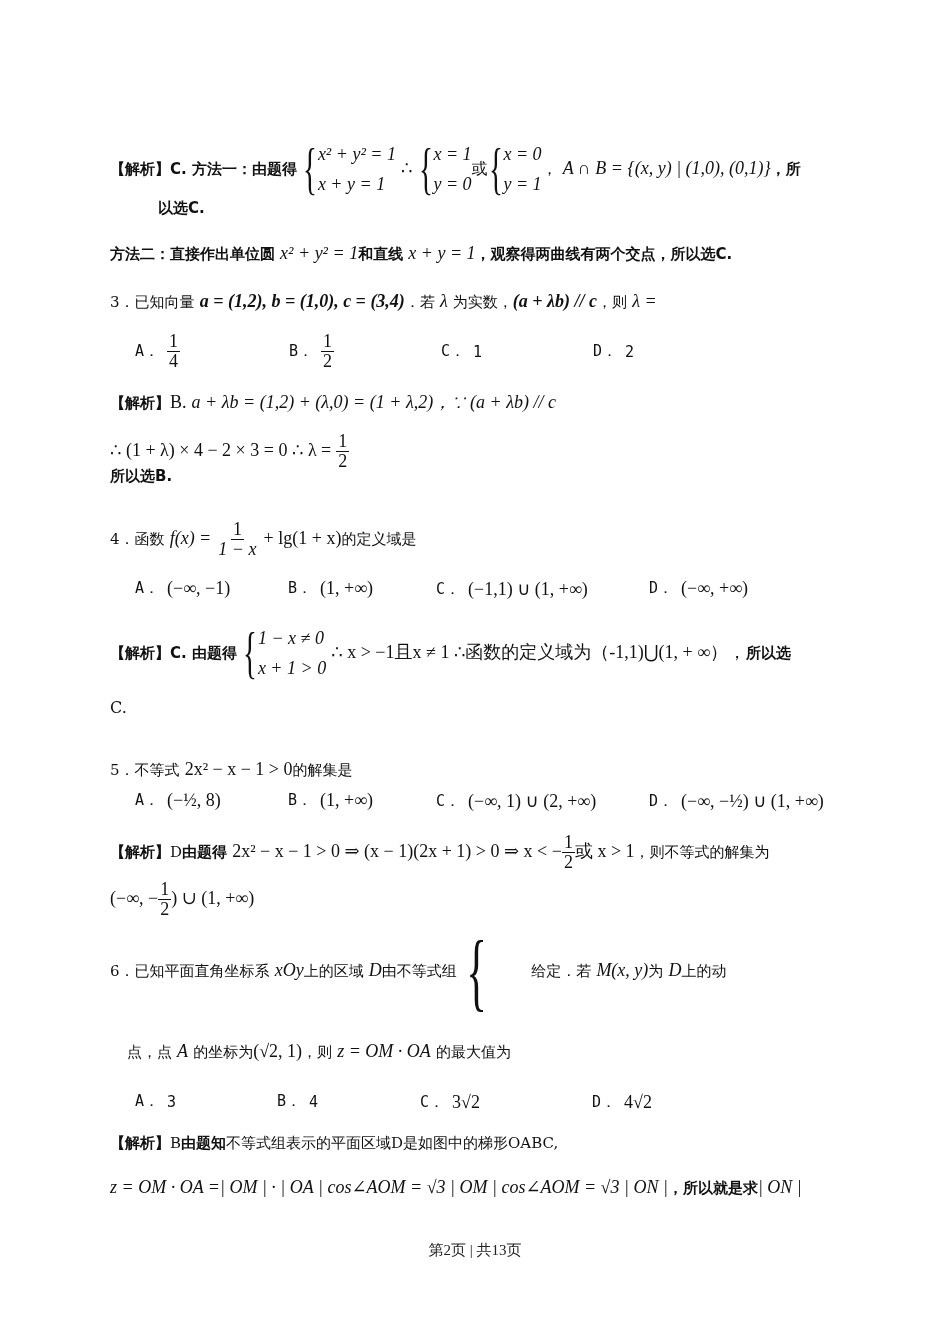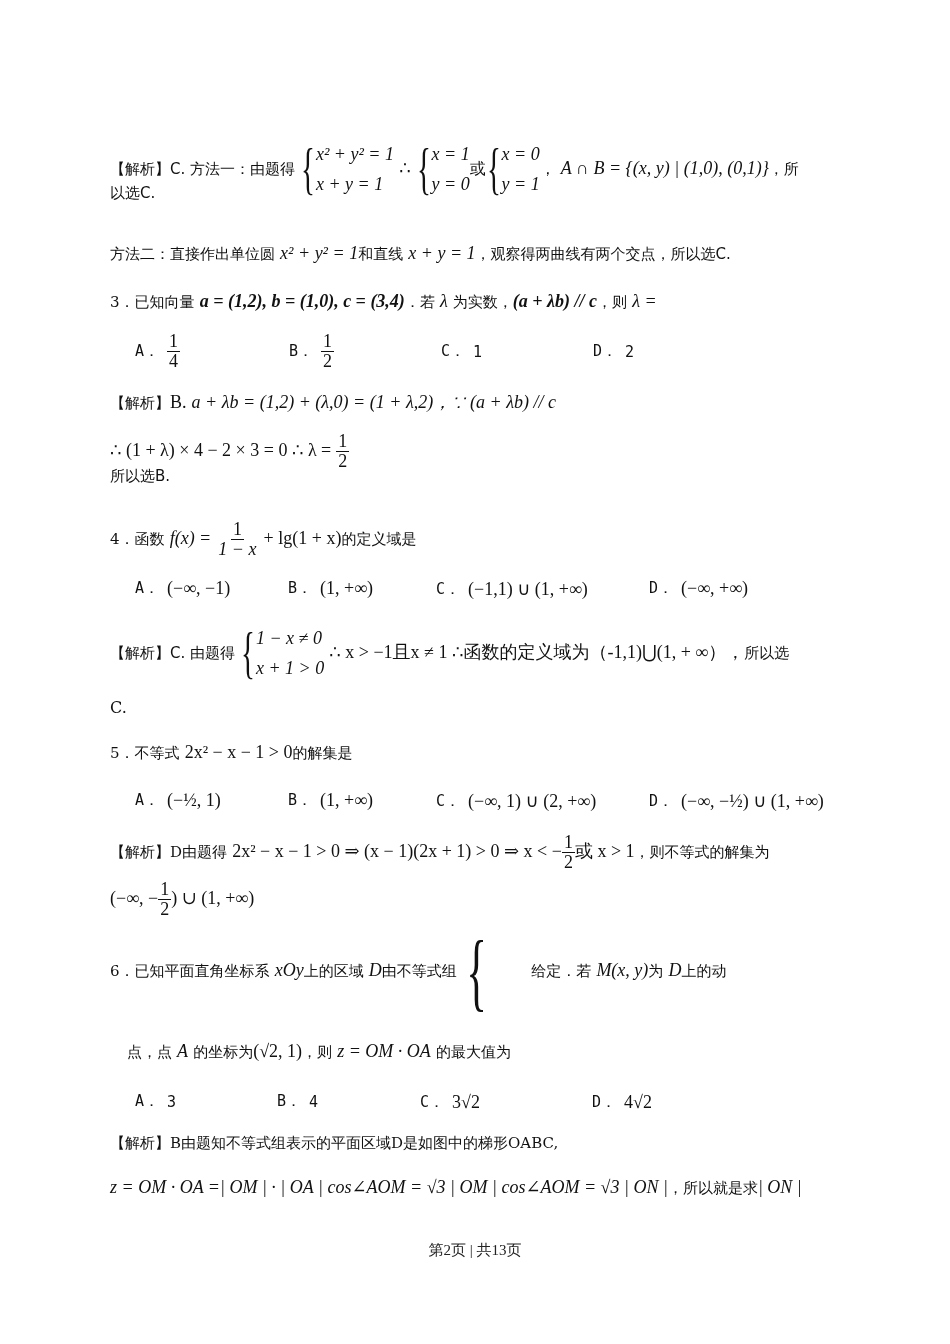--- a/index.html
+++ b/index.html
@@ -1,19 +1,19 @@
 <!DOCTYPE html>
 <html><head>
 <meta charset="utf-8">
 <style>
   html, body { margin:0; padding:0; background:#ffffff; }
   body { width:950px; height:1344px; position:relative; overflow:hidden;
          font-family:"DejaVu Serif","Liberation Serif",serif; color:#111; font-size:16px; }
   .ln { position:absolute; left:110px; white-space:nowrap; line-height:1; }
-  .b { font-weight:normal; font-family:"DejaVu Sans","Liberation Sans",sans-serif; font-size:15px; }
+  .b { font-weight:bold; font-family:"DejaVu Sans","Liberation Sans",sans-serif; font-size:15px; }
   .m { font-family:"Liberation Serif","DejaVu Serif",serif; font-size:18px; }
   .mi { font-style:italic; }
   .bv { font-weight:bold; font-style:italic; }
   .small { font-size:15px; }
   .sys { display:inline-flex; align-items:center; vertical-align:middle; }
   .brace { font-size:58px; font-weight:100; line-height:1; transform:scaleX(0.5); margin:0 -6px; font-family:"Liberation Serif",serif; }
   .sys .rows { display:inline-flex; flex-direction:column; gap:12px; font-family:"Liberation Serif",serif; font-size:18px; }
   .sys3 .rows { gap:10px; }
   .sys3 .brace { font-size:86px; }
   .frac { display:inline-flex; flex-direction:column; align-items:center; vertical-align:middle; font-family:"Liberation Serif",serif; font-size:18px; line-height:1.05; }
@@ -44,21 +44,21 @@
       </span>
     </span><span>或</span><span class="sys">
       <span class="brace">{</span>
       <span class="rows">
         <span class="mi">x = 0</span>
         <span class="mi">y = 1</span>
       </span>
     </span><span>，</span>
   <span class="m mi">A ∩ B = {(x, y) | (1,0), (0,1)}</span><span class="b">，所</span>
 </div>
-<div class="ln b" style="top:186px;">以选C.</div>
+<div class="ln b" style="top:201px;margin-left:48px;">以选C.</div>
 <div class="ln" style="top:244px;">
   <span class="b">方法二：直接作出单位圆</span>
   <span class="m mi">x² + y² = 1</span><span class="b">和直线</span>
   <span class="m mi">x + y = 1</span><span class="b">，观察得两曲线有两个交点，所以选C.</span>
 </div>
 
 <div class="ln" style="top:292px;">
   <span class="small">3．</span><span class="small">已知向量</span>
   <span class="m bv">a = (1,2), b = (1,0), c = (3,4)</span><span class="small">．若</span>
   <span class="m mi">λ</span>
@@ -131,27 +131,27 @@
       <span class="brace">{</span>
       <span class="rows">
         <span class="mi">1 − x ≠ 0</span>
         <span class="mi">x + 1 &gt; 0</span>
       </span>
     </span>
   <span class="m">∴ x &gt; −1且x ≠ 1   ∴函数的定义域为（-1,1)⋃(1, + ∞），</span><span class="b">所以选</span>
 </div>
 <div class="ln" style="top:700px;">C.</div>
 
-<div class="ln" style="top:743px;text-align:right;">
+<div class="ln" style="top:760px;text-align:right;">
   <span class="small">5．</span><span class="small">不等式</span>
   <span class="m">2x² − x − 1 &gt; 0</span><span class="small">的解集是</span>
 </div>
 <div class="opt" style="top:790px; left:135px;">
     <span>A．</span>
-    <span class="v">(−½, 1)</span>
+    <span class="v">(−½, 8)</span>
   </div>
 <div class="opt" style="top:790px; left:288px;">
     <span>B．</span>
     <span class="v">(1, +∞)</span>
   </div>
 <div class="opt" style="top:790px; left:436px;">
     <span>C．</span>
     <span class="v">(−∞, 1) ∪ (2, +∞)</span>
   </div>
 <div class="opt" style="top:790px; left:649px;">

